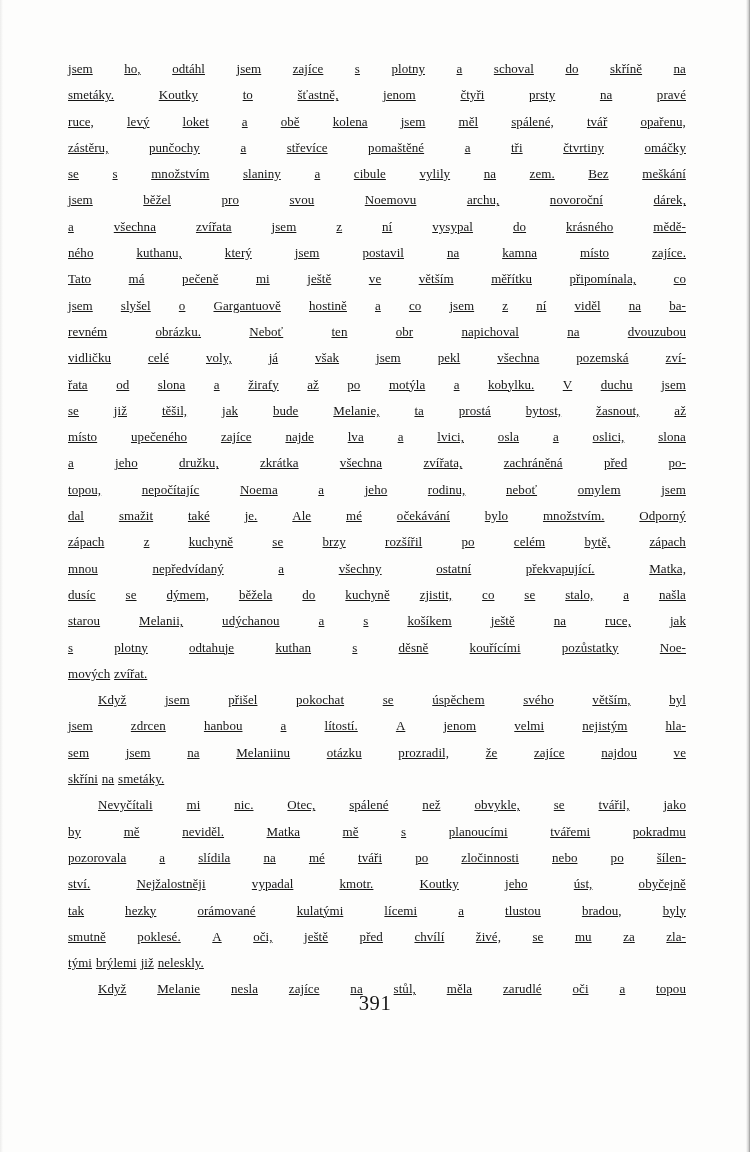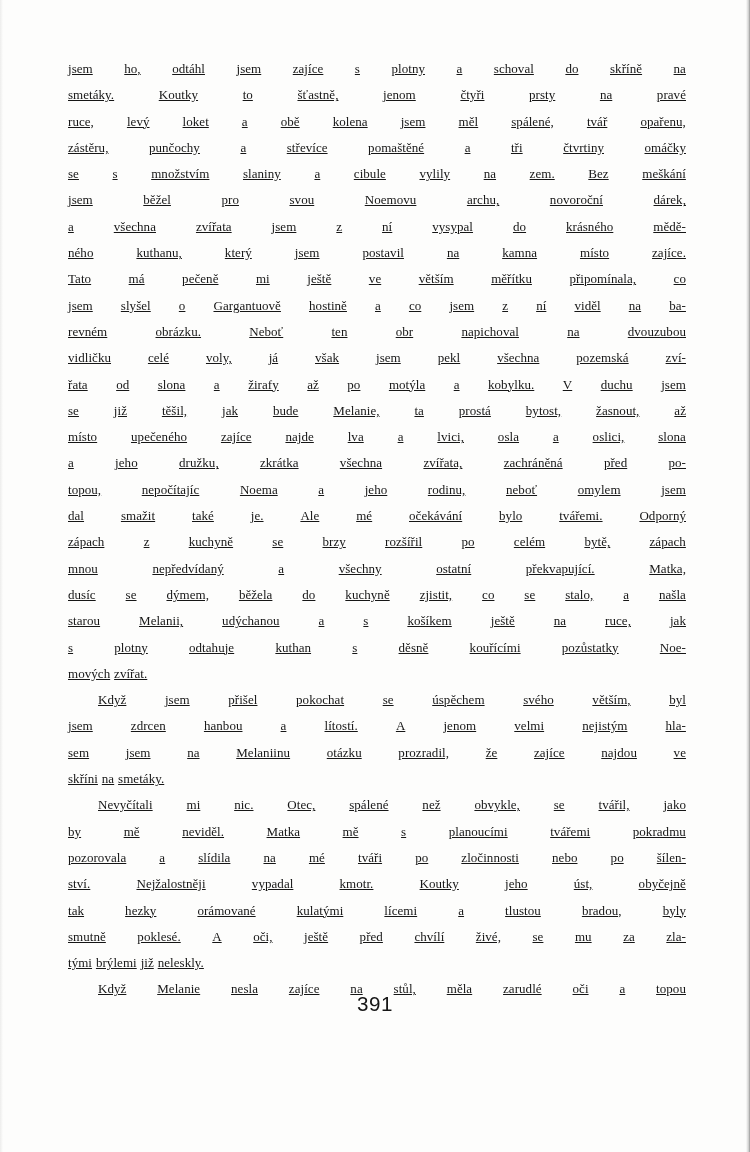--- a/index.html
+++ b/index.html
@@ -83,21 +83,21 @@
     display: inline-block;
   }
 
   .page-number {
     position: absolute;
     left: 0;
     top: 992px;
     width: 750px;
     text-align: center;
     font-size: 20.6px;
-    font-family: Liberation Sans, sans-serif;
+    font-family: Liberation Serif, serif;
     color: #161616;
     letter-spacing: 0.6px;
   }
 </style>
 </head>
 <body>
 
 <div class="page"></div>
 <div class="scan-edge-left"></div>
 <div class="scan-edge-right"></div>
@@ -113,21 +113,21 @@
     <div class="line just"><span class="w">ného</span><span class="w">kuthanu,</span><span class="w">který</span><span class="w">jsem</span><span class="w">postavil</span><span class="w">na</span><span class="w">kamna</span><span class="w">místo</span><span class="w">zajíce.</span></div>
     <div class="line just"><span class="w">Tato</span><span class="w">má</span><span class="w">pečeně</span><span class="w">mi</span><span class="w">ještě</span><span class="w">ve</span><span class="w">větším</span><span class="w">měřítku</span><span class="w">připomínala,</span><span class="w">co</span></div>
     <div class="line just"><span class="w">jsem</span><span class="w">slyšel</span><span class="w">o</span><span class="w">Gargantuově</span><span class="w">hostině</span><span class="w">a</span><span class="w">co</span><span class="w">jsem</span><span class="w">z</span><span class="w">ní</span><span class="w">viděl</span><span class="w">na</span><span class="w">ba-</span></div>
     <div class="line just"><span class="w">revném</span><span class="w">obrázku.</span><span class="w">Neboť</span><span class="w">ten</span><span class="w">obr</span><span class="w">napichoval</span><span class="w">na</span><span class="w">dvouzubou</span></div>
     <div class="line just"><span class="w">vidličku</span><span class="w">celé</span><span class="w">voly,</span><span class="w">já</span><span class="w">však</span><span class="w">jsem</span><span class="w">pekl</span><span class="w">všechna</span><span class="w">pozemská</span><span class="w">zví-</span></div>
     <div class="line just"><span class="w">řata</span><span class="w">od</span><span class="w">slona</span><span class="w">a</span><span class="w">žirafy</span><span class="w">až</span><span class="w">po</span><span class="w">motýla</span><span class="w">a</span><span class="w">kobylku.</span><span class="w">V</span><span class="w">duchu</span><span class="w">jsem</span></div>
     <div class="line just"><span class="w">se</span><span class="w">již</span><span class="w">těšil,</span><span class="w">jak</span><span class="w">bude</span><span class="w">Melanie,</span><span class="w">ta</span><span class="w">prostá</span><span class="w">bytost,</span><span class="w">žasnout,</span><span class="w">až</span></div>
     <div class="line just"><span class="w">místo</span><span class="w">upečeného</span><span class="w">zajíce</span><span class="w">najde</span><span class="w">lva</span><span class="w">a</span><span class="w">lvici,</span><span class="w">osla</span><span class="w">a</span><span class="w">oslici,</span><span class="w">slona</span></div>
     <div class="line just"><span class="w">a</span><span class="w">jeho</span><span class="w">družku,</span><span class="w">zkrátka</span><span class="w">všechna</span><span class="w">zvířata,</span><span class="w">zachráněná</span><span class="w">před</span><span class="w">po-</span></div>
     <div class="line just"><span class="w">topou,</span><span class="w">nepočítajíc</span><span class="w">Noema</span><span class="w">a</span><span class="w">jeho</span><span class="w">rodinu,</span><span class="w">neboť</span><span class="w">omylem</span><span class="w">jsem</span></div>
-    <div class="line just"><span class="w">dal</span><span class="w">smažit</span><span class="w">také</span><span class="w">je.</span><span class="w">Ale</span><span class="w">mé</span><span class="w">očekávání</span><span class="w">bylo</span><span class="w">tvářemi.</span><span class="w">Odporný</span></div>
+    <div class="line just"><span class="w">dal</span><span class="w">smažit</span><span class="w">také</span><span class="w">je.</span><span class="w">Ale</span><span class="w">mé</span><span class="w">očekávání</span><span class="w">bylo</span><span class="w">množstvím.</span><span class="w">Odporný</span></div>
     <div class="line just"><span class="w">zápach</span><span class="w">z</span><span class="w">kuchyně</span><span class="w">se</span><span class="w">brzy</span><span class="w">rozšířil</span><span class="w">po</span><span class="w">celém</span><span class="w">bytě,</span><span class="w">zápach</span></div>
     <div class="line just"><span class="w">mnou</span><span class="w">nepředvídaný</span><span class="w">a</span><span class="w">všechny</span><span class="w">ostatní</span><span class="w">překvapující.</span><span class="w">Matka,</span></div>
     <div class="line just"><span class="w">dusíc</span><span class="w">se</span><span class="w">dýmem,</span><span class="w">běžela</span><span class="w">do</span><span class="w">kuchyně</span><span class="w">zjistit,</span><span class="w">co</span><span class="w">se</span><span class="w">stalo,</span><span class="w">a</span><span class="w">našla</span></div>
     <div class="line just"><span class="w">starou</span><span class="w">Melanii,</span><span class="w">udýchanou</span><span class="w">a</span><span class="w">s</span><span class="w">košíkem</span><span class="w">ještě</span><span class="w">na</span><span class="w">ruce,</span><span class="w">jak</span></div>
     <div class="line just"><span class="w">s</span><span class="w">plotny</span><span class="w">odtahuje</span><span class="w">kuthan</span><span class="w">s</span><span class="w">děsně</span><span class="w">kouřícími</span><span class="w">pozůstatky</span><span class="w">Noe-</span></div>
     <div class="line flush"><span class="w">mových</span><span class="w">zvířat.</span></div>
     <div class="line just indent"><span class="w">Když</span><span class="w">jsem</span><span class="w">přišel</span><span class="w">pokochat</span><span class="w">se</span><span class="w">úspěchem</span><span class="w">svého</span><span class="w">větším,</span><span class="w">byl</span></div>
     <div class="line just"><span class="w">jsem</span><span class="w">zdrcen</span><span class="w">hanbou</span><span class="w">a</span><span class="w">lítostí.</span><span class="w">A</span><span class="w">jenom</span><span class="w">velmi</span><span class="w">nejistým</span><span class="w">hla-</span></div>
     <div class="line just"><span class="w">sem</span><span class="w">jsem</span><span class="w">na</span><span class="w">Melaniinu</span><span class="w">otázku</span><span class="w">prozradil,</span><span class="w">že</span><span class="w">zajíce</span><span class="w">najdou</span><span class="w">ve</span></div>
     <div class="line flush"><span class="w">skříni</span><span class="w">na</span><span class="w">smetáky.</span></div>

